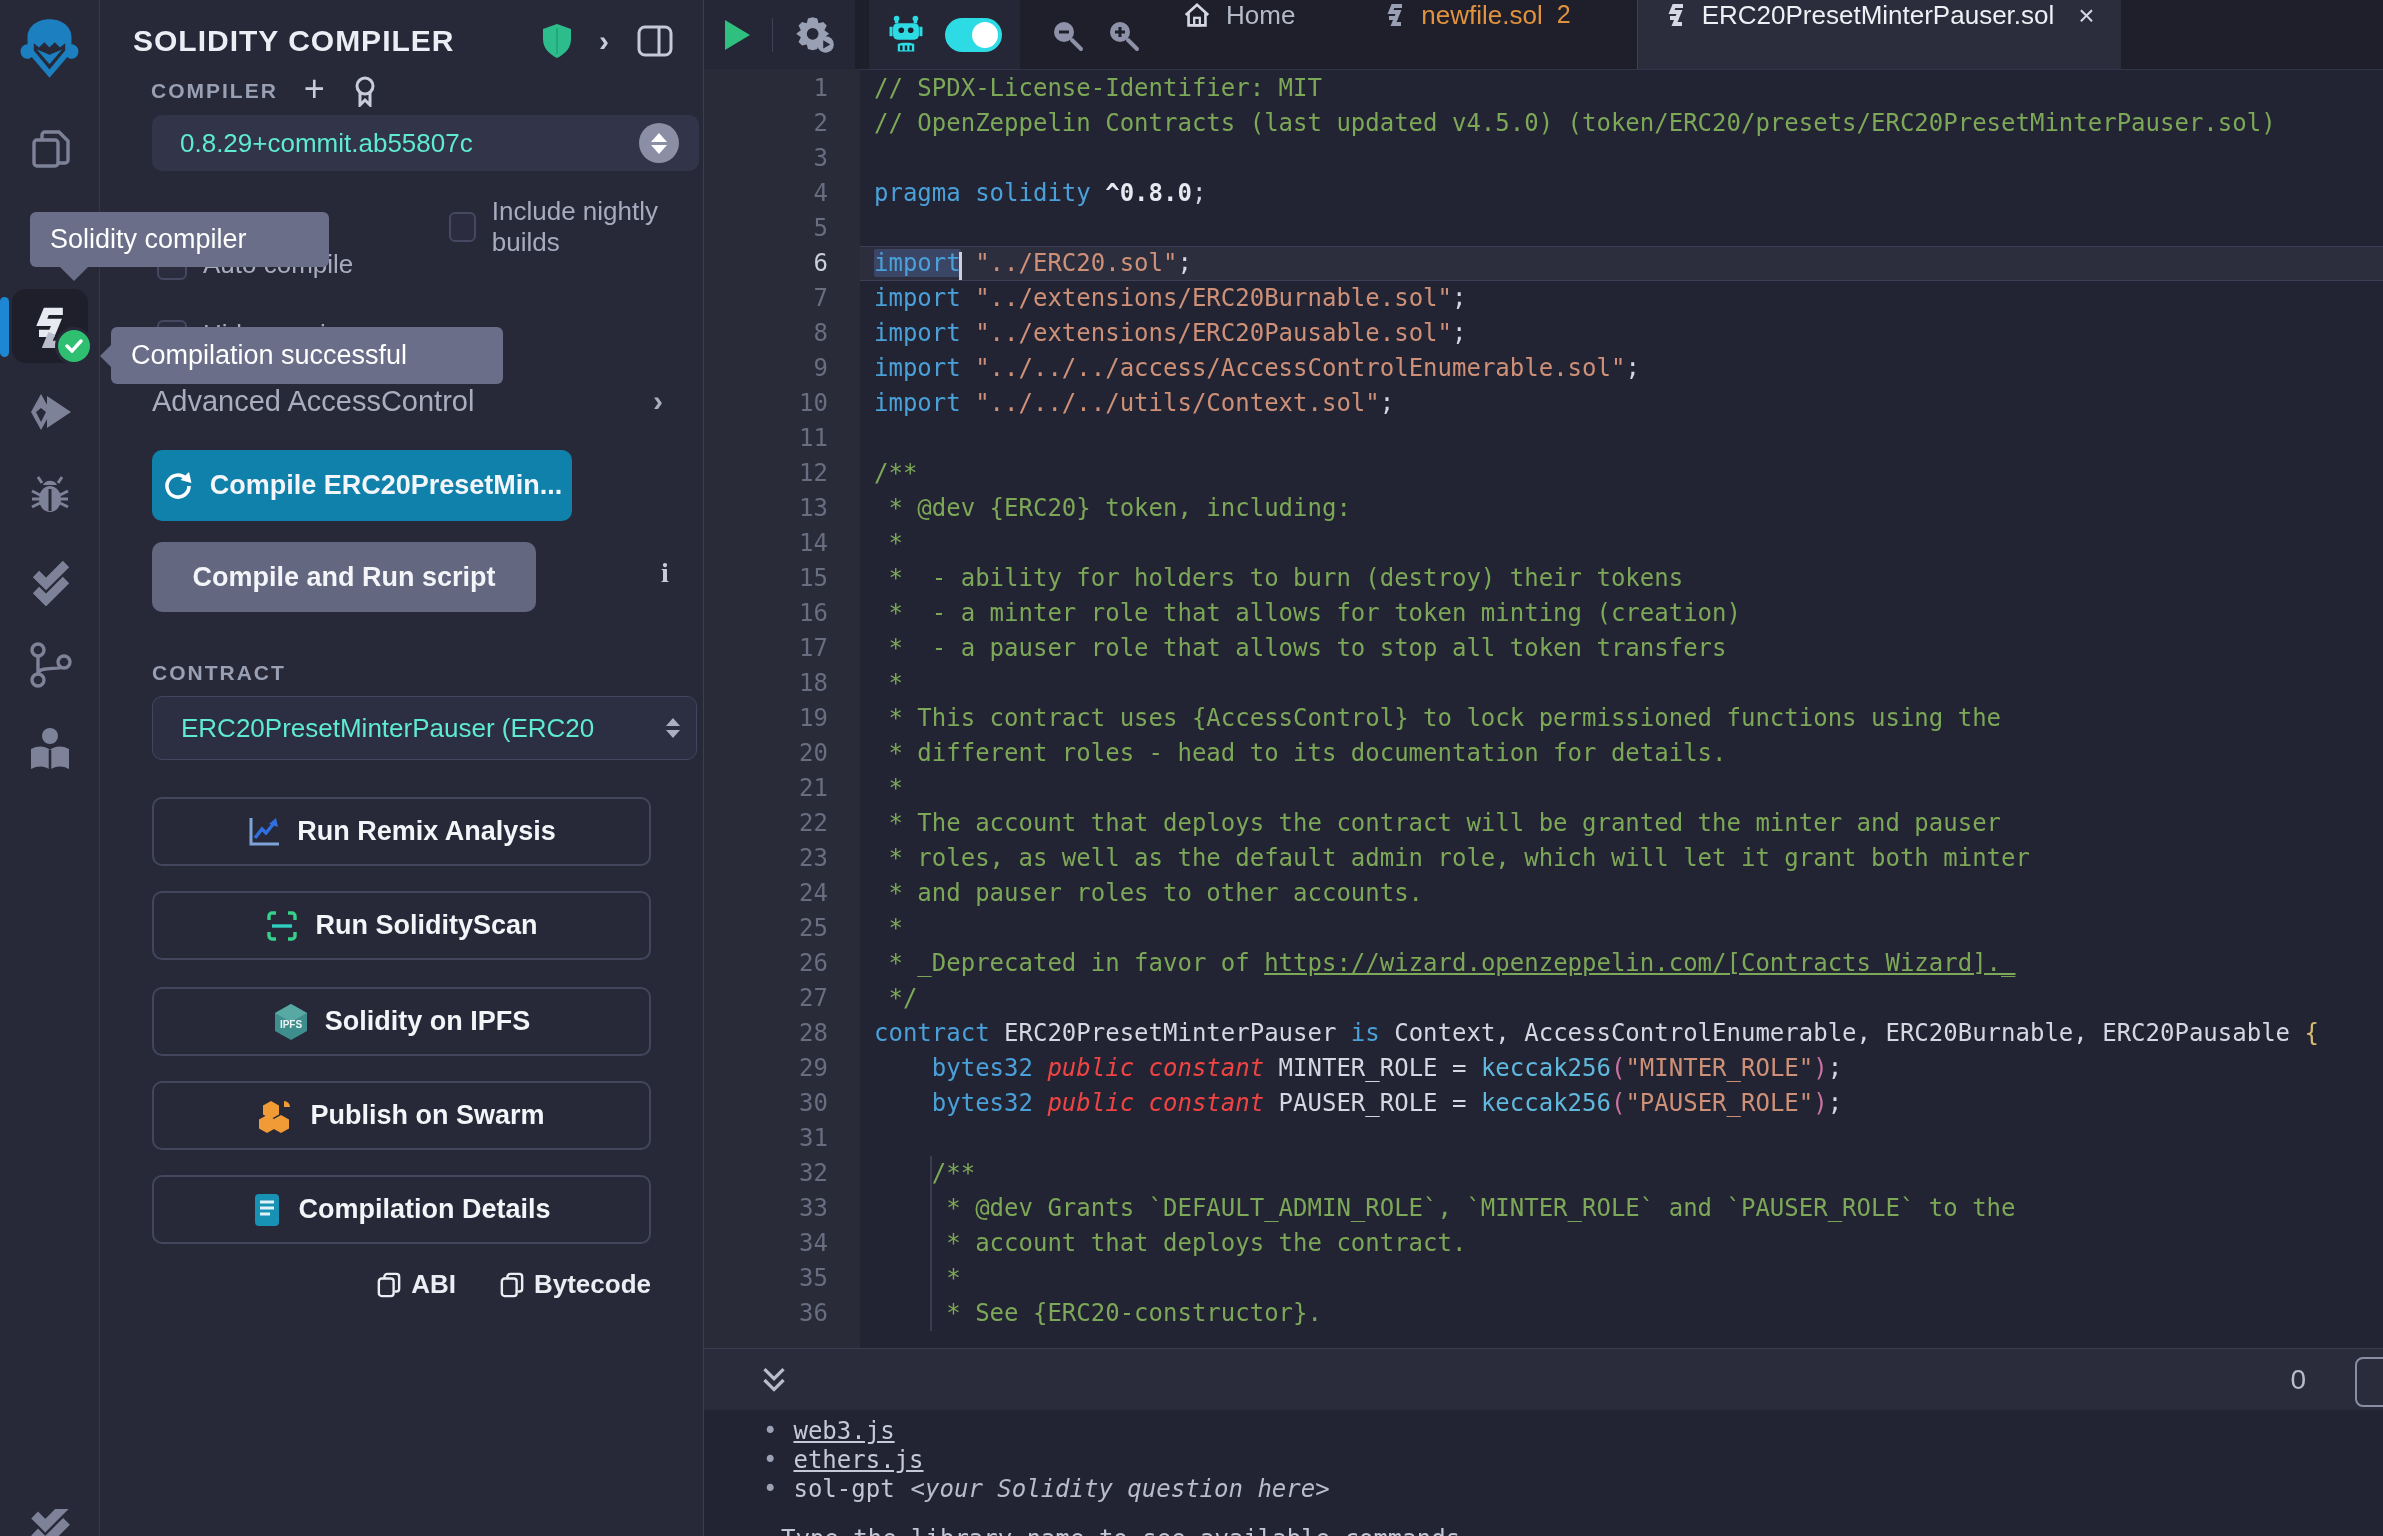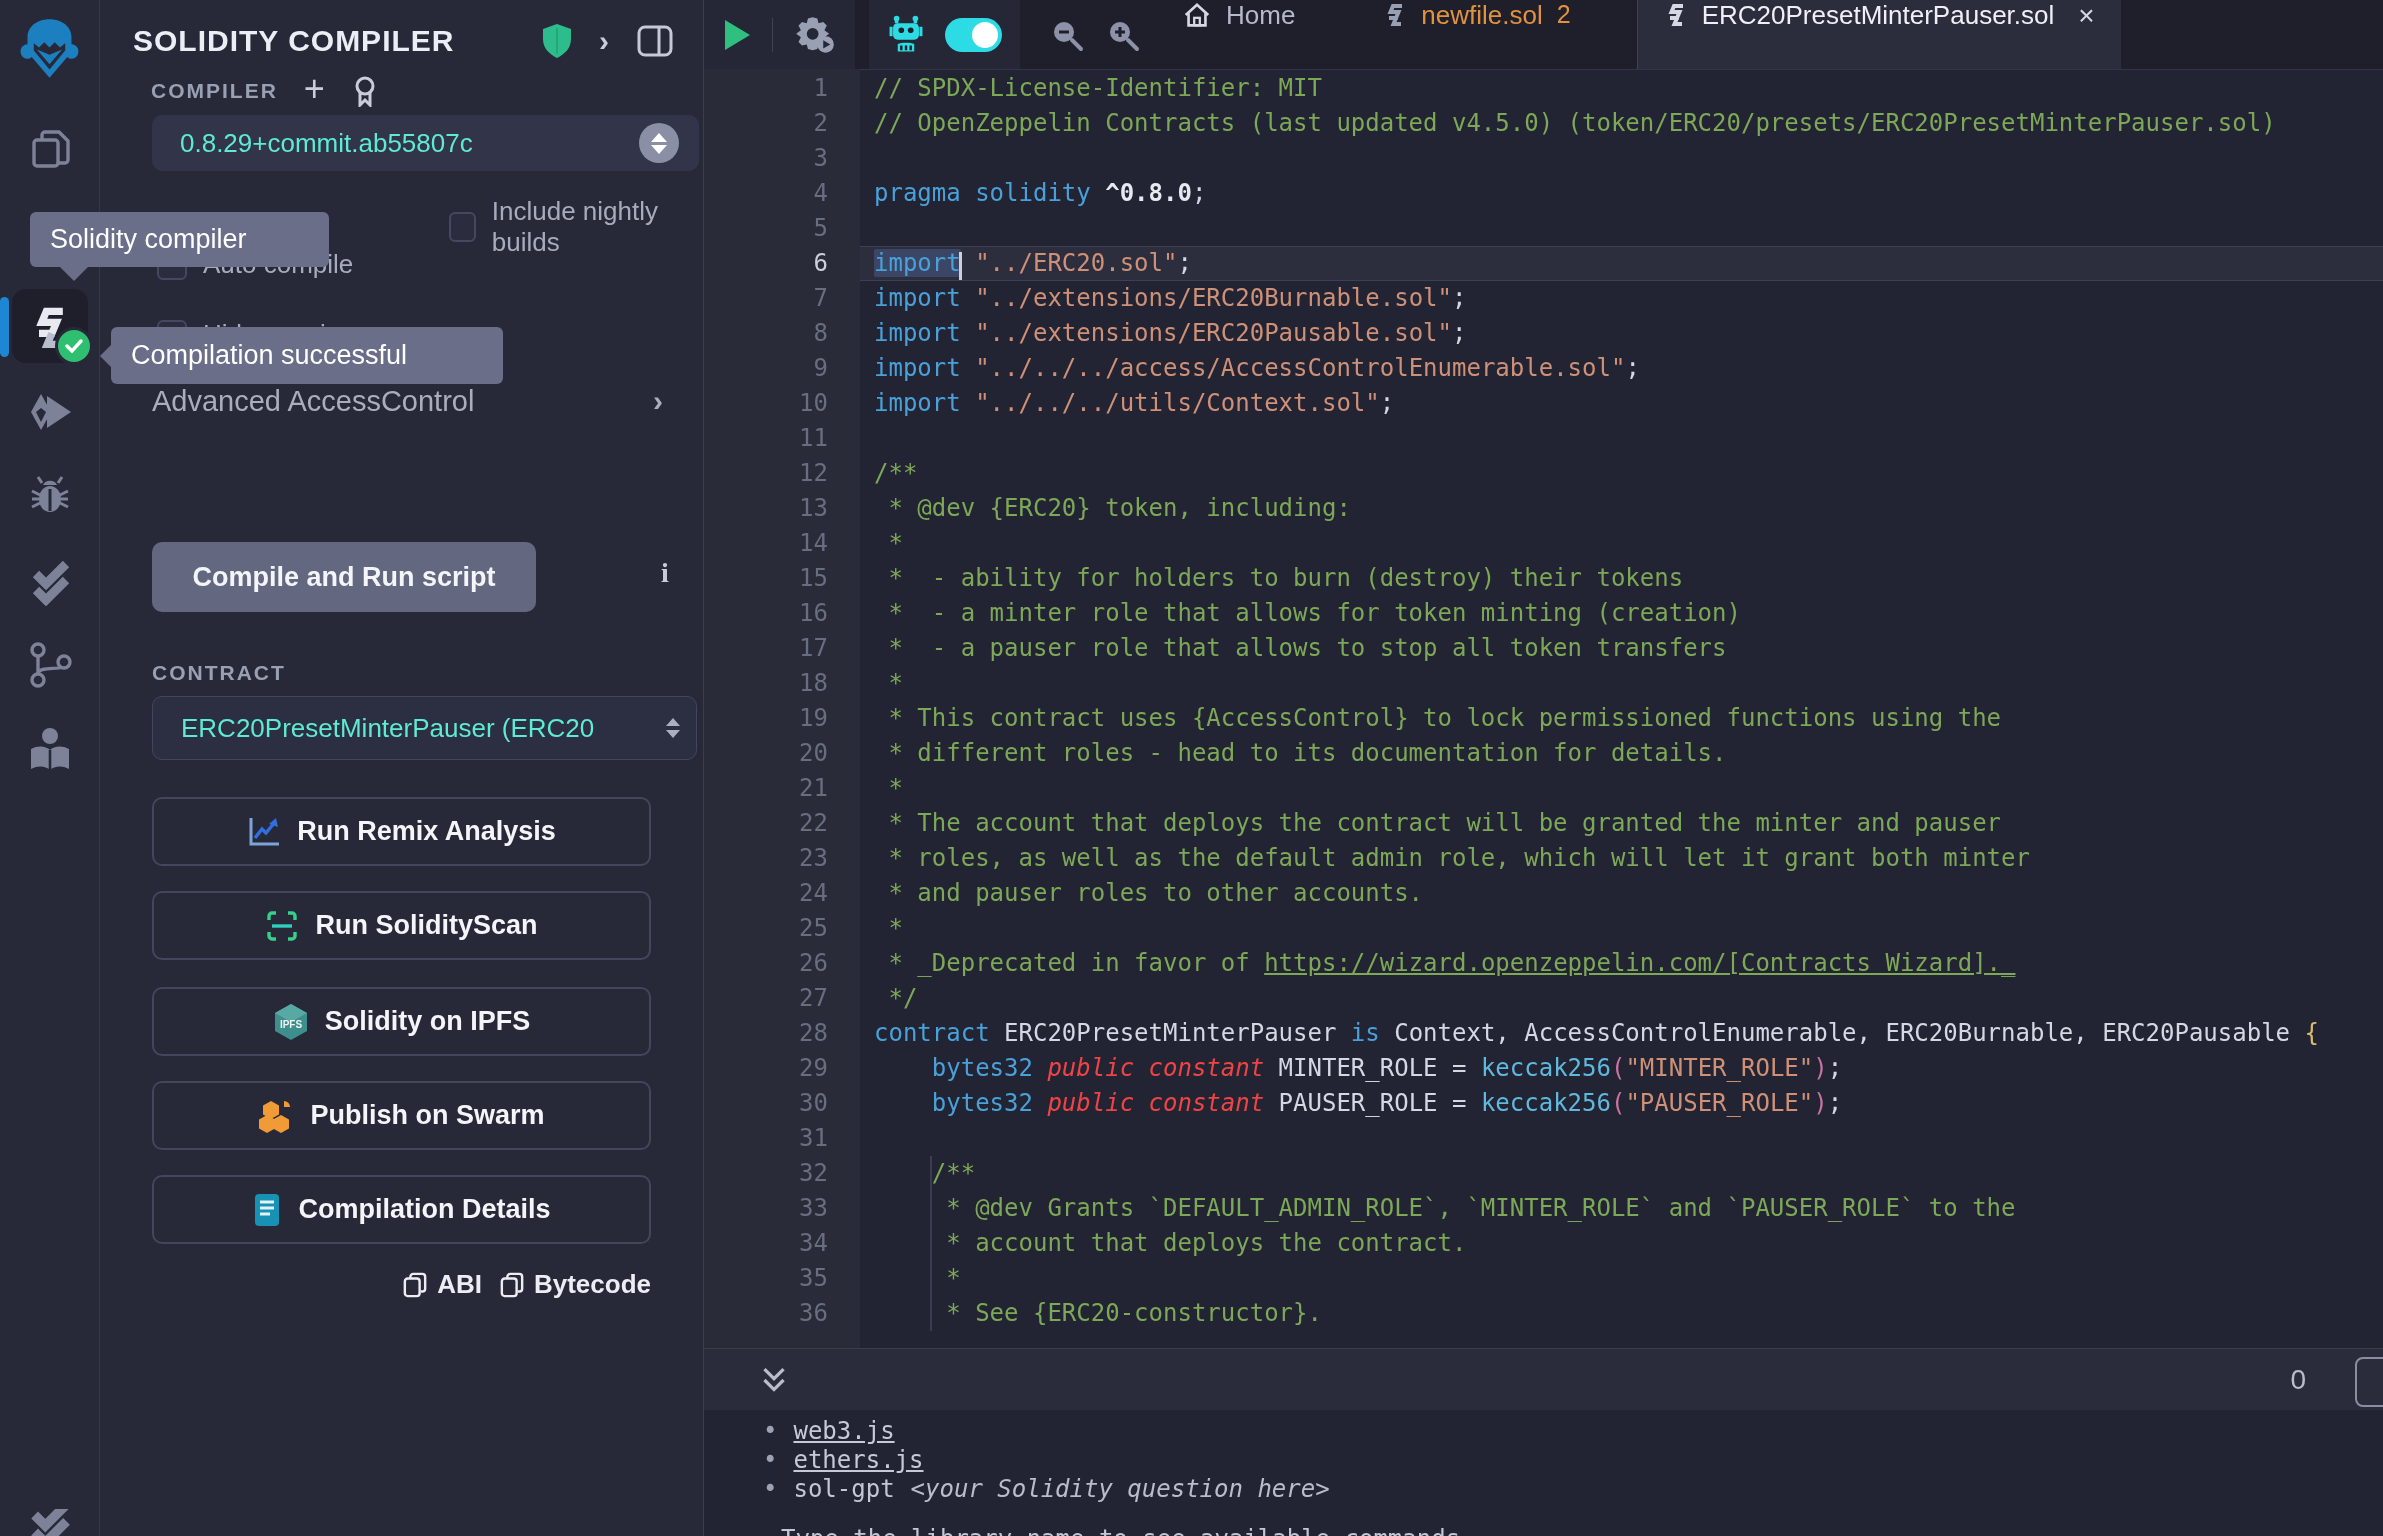--- a/index.html
+++ b/index.html
@@ -42,21 +42,21 @@
   .mini-ic{position:absolute;top:557px;color:#c9ccd8;font-size:28px;}
   .contract-label{position:absolute;left:52px;top:661px;}
   .contract-select{position:absolute;left:52px;top:696px;width:499px;height:62px;background:#2c2e42;
                    border:1px solid #43465e;padding:0 16px 0 28px;}
   .contract-select .txt{flex:1;white-space:nowrap;overflow:hidden;}
   .tiny-arrows{display:flex;flex-direction:column;gap:4px;align-items:center;}
   .tiny-arrows i{width:0;height:0;border-left:7px solid transparent;border-right:7px solid transparent;}
   .tiny-arrows i.up{border-bottom:8px solid #aab0c2;}
   .tiny-arrows i.dn{border-top:8px solid #aab0c2;}
   .btn-outline{position:absolute;left:52px;width:499px;height:69px;border:2px solid #43465c;background:transparent;}
-  .abirow{position:absolute;left:52px;top:1269px;width:499px;display:flex;justify-content:flex-end;gap:18px;
+  .abirow{position:absolute;left:52px;top:1269px;width:499px;display:flex;justify-content:flex-end;gap:44px;
           font-size:26px;font-weight:700;color:#eceef4;}
   .abirow .item{display:flex;align-items:center;gap:10px;}
   
   .main{position:absolute;left:703px;top:0;width:1681px;height:1537px;background:#232433;border-left:1px solid #3a3c50;}
   .topbar{position:absolute;left:0;top:0;width:1681px;height:69px;background:#1e1f2a;border-bottom:1px solid #32344a;
           display:flex;align-items:stretch;}
   .seg{display:flex;align-items:center;background:#252636;padding:0 18px;gap:20px;}
   .vdiv{width:1px;background:#3f4156;margin:14px 0;}
   .gap{width:14px;}
   .tab{display:flex;gap:14px;padding:0 26px;font-size:26px;color:#b6bac8;}
@@ -227,20 +227,27 @@
       <span class="cbox"></span>
       <span>Hide warnings</span>
     </div>
 
     <div class="advrow">
       <span>Advanced AccessControl</span>
       <span style="flex:1;"></span>
       <span class="chev" style="color:#a9adbd;">›</span>
     </div>
 
+    <div class="btn btn-primary">
+      <svg width="32" height="32" viewBox="0 0 32 32">
+        <path d="M27 16 a11 11 0 1 1 -3.4-7.9" fill="none" stroke="#fff" stroke-width="3.6"></path>
+        <polygon points="27,2 29.5,13 18.5,10" fill="#fff"></polygon>
+      </svg>
+      <span>Compile ERC20PresetMin...</span>
+    </div>
 
     <div class="btn btn-gray">
       <span>Compile and Run script</span>
     </div>
     <span class="mini-ic" style="left:561px;font-family:'Liberation Serif',serif;font-weight:700;">i</span>
     <svg class="mini-ic" style="left:604px;top:560px;" width="26" height="28" viewBox="0 0 26 28">
       <rect x="2" y="7" width="16" height="19" rx="3" fill="none" stroke="#c9ccd8" stroke-width="2.6"></rect>
       <path d="M8 7 V5 a3 3 0 0 1 3-3 h10 a3 3 0 0 1 3 3 v13 a3 3 0 0 1 -3 3 h-2" fill="none" stroke="#c9ccd8" stroke-width="2.6"></path>
     </svg>
 

